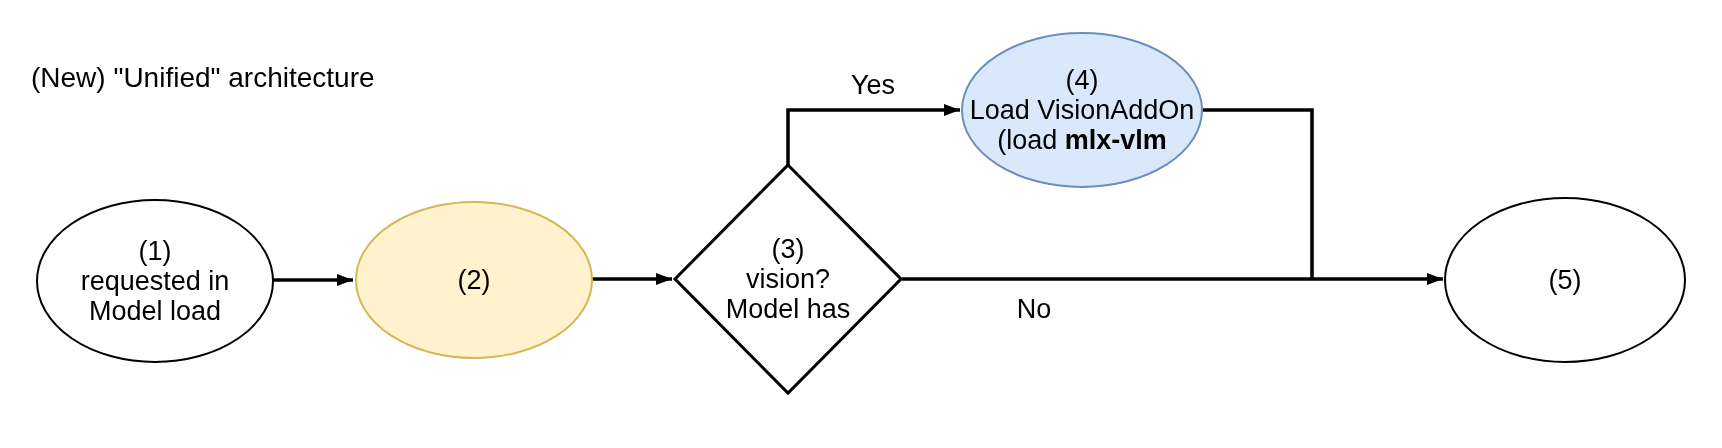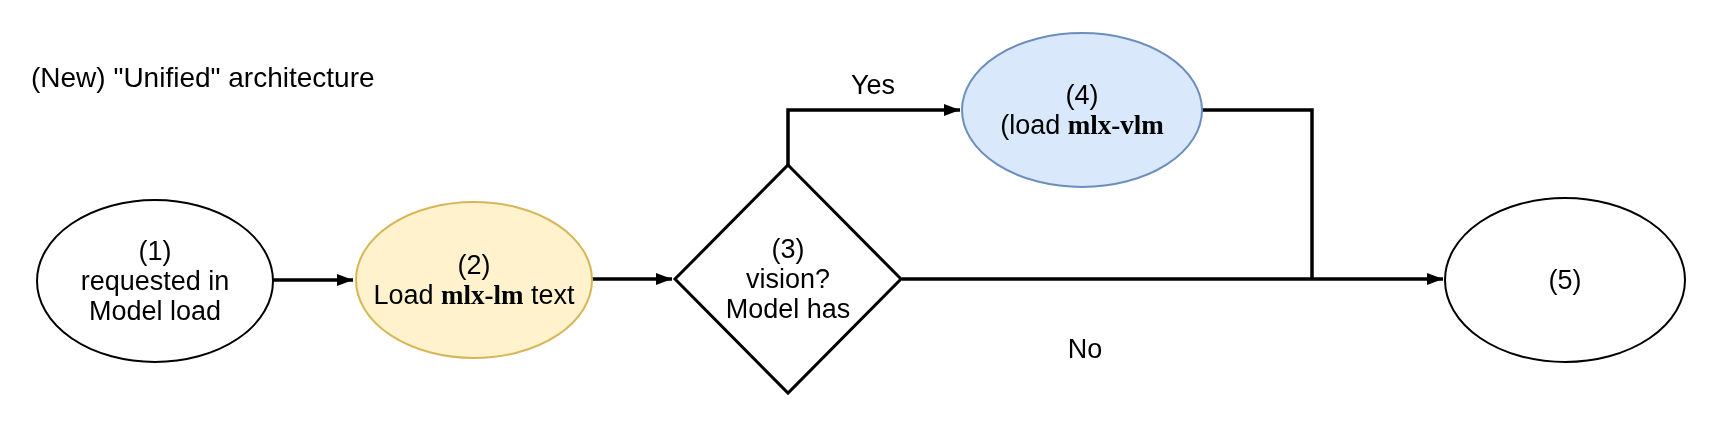--- a/index.html
+++ b/index.html
@@ -22,29 +22,29 @@
     white-space: nowrap;
   }
   .label {
     position: absolute;
     transform: translate(-50%, -50%);
     text-align: center;
     font-size: 27px;
     line-height: 30px;
     white-space: nowrap;
   }
-  .bold { font-weight: 700; font-family: Liberation Serif, serif; }
+  .bold { font-weight: 700; }
   
   #lbl-n1 { left: 155px;  top: 281px; }
   #lbl-n2 { left: 474px;  top: 280px; }
   #lbl-n3 { left: 788px;  top: 279px; }
   #lbl-n4 { left: 1082px; top: 110px; }
   #lbl-n5 { left: 1565px; top: 280px; }
   #lbl-yes { left: 873px;  top: 85px; text-align: center;  }
-  #lbl-no  { left: 1085px; top: 309px; margin-top: 40px; }
+  #lbl-no  { left: 1034px; top: 309px; }
 </style>
 </head>
 <body>
 
 <div class="canvas">
 
   <svg class="layer" width="1722" height="448" viewBox="0 0 1722 448">
     <defs>
       <marker id="arrowhead" viewBox="0 0 18 14" refX="17" refY="7" markerWidth="18" markerHeight="14" markerUnits="userSpaceOnUse" orient="auto">
         <path d="M1,1 L17,7 L1,13 Z" fill="#000000" stroke="none"></path>
@@ -69,31 +69,31 @@
   <div class="title">(New) "Unified" architecture</div>
 
   <div class="label" id="lbl-n1">
     <div>(1)</div>
     <div>requested in</div>
     <div>Model load</div>
   </div>
 
   <div class="label" id="lbl-n2">
     <div>(2)</div>
-    <div><span>Load </span><span class="bold">mlx-lm</span><span> text</span></div>
   </div>
 
   <div class="label" id="lbl-n3">
     <div>(3)</div>
     <div>vision?</div>
     <div>Model has</div>
   </div>
 
   <div class="label" id="lbl-n4">
     <div>(4)</div>
+    <div>Load VisionAddOn</div>
     <div><span>(load </span><span class="bold">mlx-vlm</span></div>
   </div>
 
   <div class="label" id="lbl-n5">
     <div>(5)</div>
   </div>
 
   <div class="label" id="lbl-yes">Yes</div>
   <div class="label" id="lbl-no">No</div>
 

